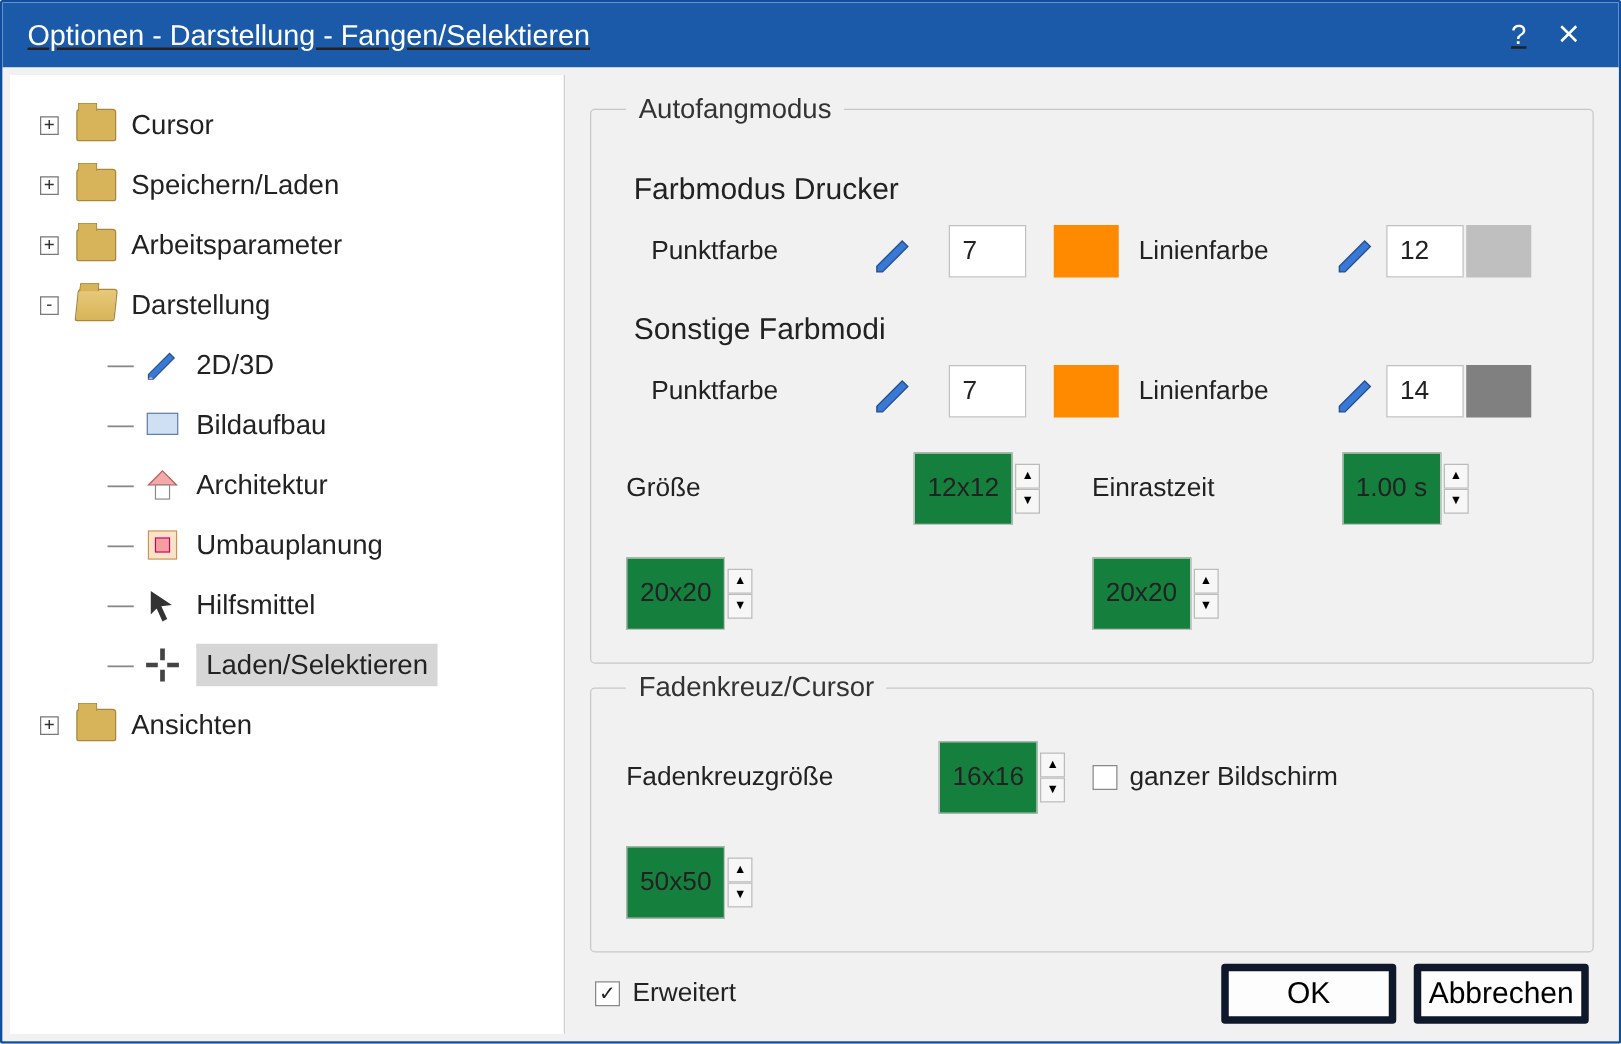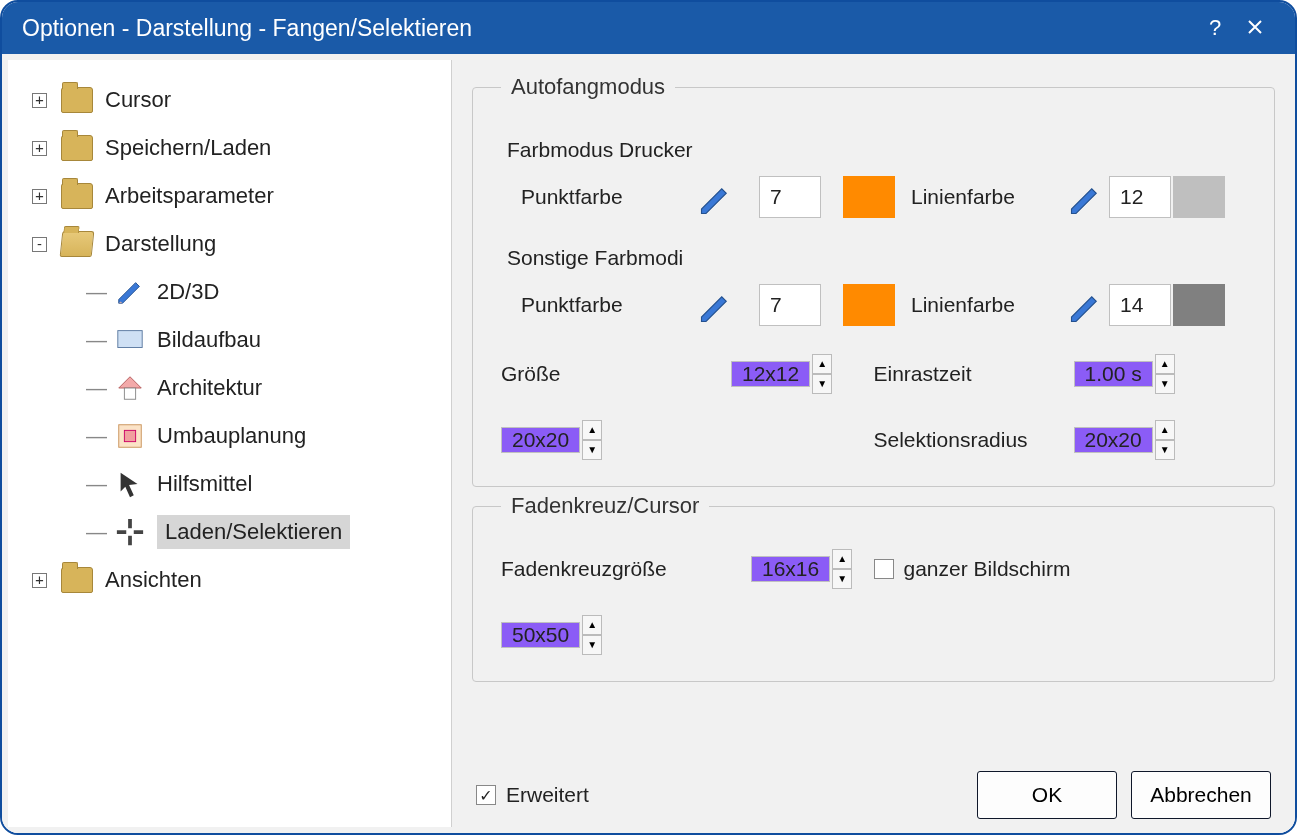--- a/index.html
+++ b/index.html
@@ -1,17 +1,17 @@
 <!DOCTYPE html>
 <html><head>
 <meta charset="utf-8">
 <style>
   * { box-sizing: border-box; }
   html, body { margin:0; padding:0; background:#fff; font-family: "Segoe UI", Arial, sans-serif; font-size:21px; color:#222; }
-  .window { width:1297px; height:835px; border:2px solid #0f4d9e; border-radius:18px; overflow:hidden; background:#fff; position:relative;}
+  .window { width:1297px; height:835px; border:2px solid #0f4d9e; border-radius:2px; overflow:hidden; background:#fff; position:relative;text-decoration:underline;}
   .titlebar { background:#1a5aa8; color:#fff; height:52px; display:flex; align-items:center; padding:0 20px; }
   .titlebar .title { flex:1; font-size:23px; }
   .titlebar .ctrl { width:40px; text-align:center; font-size:22px; cursor:pointer; }
   .body { position:absolute; top:52px; bottom:0; left:0; right:0; display:flex; background:#f1f1f1;}
   .tree { width:444px; background:#fff; border-right:1px solid #d0d0d0; margin:6px 0 6px 6px; padding:16px 10px 10px 24px; overflow:hidden;}
   .main { flex:1; padding:20px 20px 10px 20px; position:relative;}
   
   .tnode { display:flex; align-items:center; height:48px; position:relative; }
   .expander { width:15px; height:15px; border:1px solid #777; background:#fff; color:#333; font-size:14px; line-height:13px; text-align:center; margin-right:14px; cursor:pointer; font-family:monospace;}
   .folder { width:32px; height:26px; background:#d7b45a; border:1px solid #a7873a; border-radius:3px 3px 2px 2px; margin-right:12px; position:relative;}
@@ -21,41 +21,41 @@
   .child { margin-left:54px; }
   .child .tnode { height:48px; }
   .leafdash { color:#888; margin-right:8px; letter-spacing:-2px;}
   .selected .tlabel { background:#d6d6d6; padding:4px 8px; }
   
   .ico { width:34px; height:30px; margin-right:10px; display:flex; align-items:center; justify-content:center;}
   .ico svg { width:100%; height:100%; }
   
   fieldset { border:1px solid #c8c8c8; border-radius:4px; margin:0 0 6px 0; padding:30px 28px 26px 28px; background:#f1f1f1;}
   legend { padding:0 10px; font-size:22px; color:#333; }
-  .section-sub { font-size:21px; margin:8px 0 14px 6px;}
+  .section-sub { font-size:24px; margin:8px 0 14px 6px;}
   .row2 { display:flex; margin:10px 0 28px 20px;}
   .cell { display:flex; align-items:center; }
   .cell.left { width:390px;gap:20px; }
   .cell.right { }
   .lbl { width:150px; font-size:21px;}
   .pen { width:36px; height:30px; margin:0 6px;}
   .numbox { width:62px; height:42px; border:1px solid #c0c0c0; background:#fff; display:flex; align-items:center; padding:0 10px; font-size:21px;}
   .swatch { width:52px; height:42px; margin-left:2px;}
   .lbl2 { width:200px; font-size:21px; display:flex; align-items:center;}
   .spinwrap { display:flex; align-items:center; }
-  .spinbox { min-width:78px; height:26px; border:1px solid #c0c0c0; background:#8b5cf6; display:flex; align-items:center; padding:0 10px; font-size:21px;}
+  .spinbox { min-width:78px; height:58px; border:1px solid #c0c0c0; background:#15803d; display:flex; align-items:center; padding:0 10px; font-size:21px;}
   .spinbtns { display:flex; flex-direction:column; margin-left:2px;}
   .spinbtns button { width:20px; height:20px; border:1px solid #bbb; background:#f7f7f7; font-size:10px; line-height:8px; padding:0;}
   .grid2 { display:grid; grid-template-columns: 1fr 1fr; row-gap:26px; }
   .gcell { display:flex; align-items:center; }
   .gcell .lbl2 { width:230px; }
   .chk { width:20px; height:20px; border:1px solid #888; background:#fff; margin-right:10px; display:inline-flex; align-items:center; justify-content:center; font-size:16px;}
   .footer { position:absolute; bottom:14px; left:24px; right:24px; display:flex; align-items:center;}
   .footer .spacer { flex:1;}
-  .btn { min-width:140px; height:48px; border:1px solid #0f172a; background:#fdfdfd; font-size:21px; margin-left:14px; border-radius:3px;}
+  .btn { min-width:140px; height:48px; border:6px solid #0f172a; background:#fdfdfd; font-size:24px; margin-left:14px; border-radius:3px;}
   .lbl3 { width:250px; font-size:21px; line-height:1.3; display:flex; align-items:center;}
 </style>
 </head>
 <body>
 
 <div class="window">
   <div class="titlebar">
     <div class="title">Optionen - Darstellung - Fangen/Selektieren</div>
     <div class="ctrl">?</div>
     <div class="ctrl">
@@ -231,21 +231,20 @@
           <div class="gcell">
             <div class="spinwrap">
               <div class="spinbox">20x20</div>
               <div class="spinbtns">
                   <button>▲</button>
                   <button>▼</button>
                 </div>
             </div>
           </div>
           <div class="gcell">
-            <div class="lbl2" style="width:200px">Selektionsradius</div>
             <div class="spinwrap">
               <div class="spinbox">20x20</div>
               <div class="spinbtns">
                   <button>▲</button>
                   <button>▼</button>
                 </div>
             </div>
           </div>
         </div>
       </fieldset>

